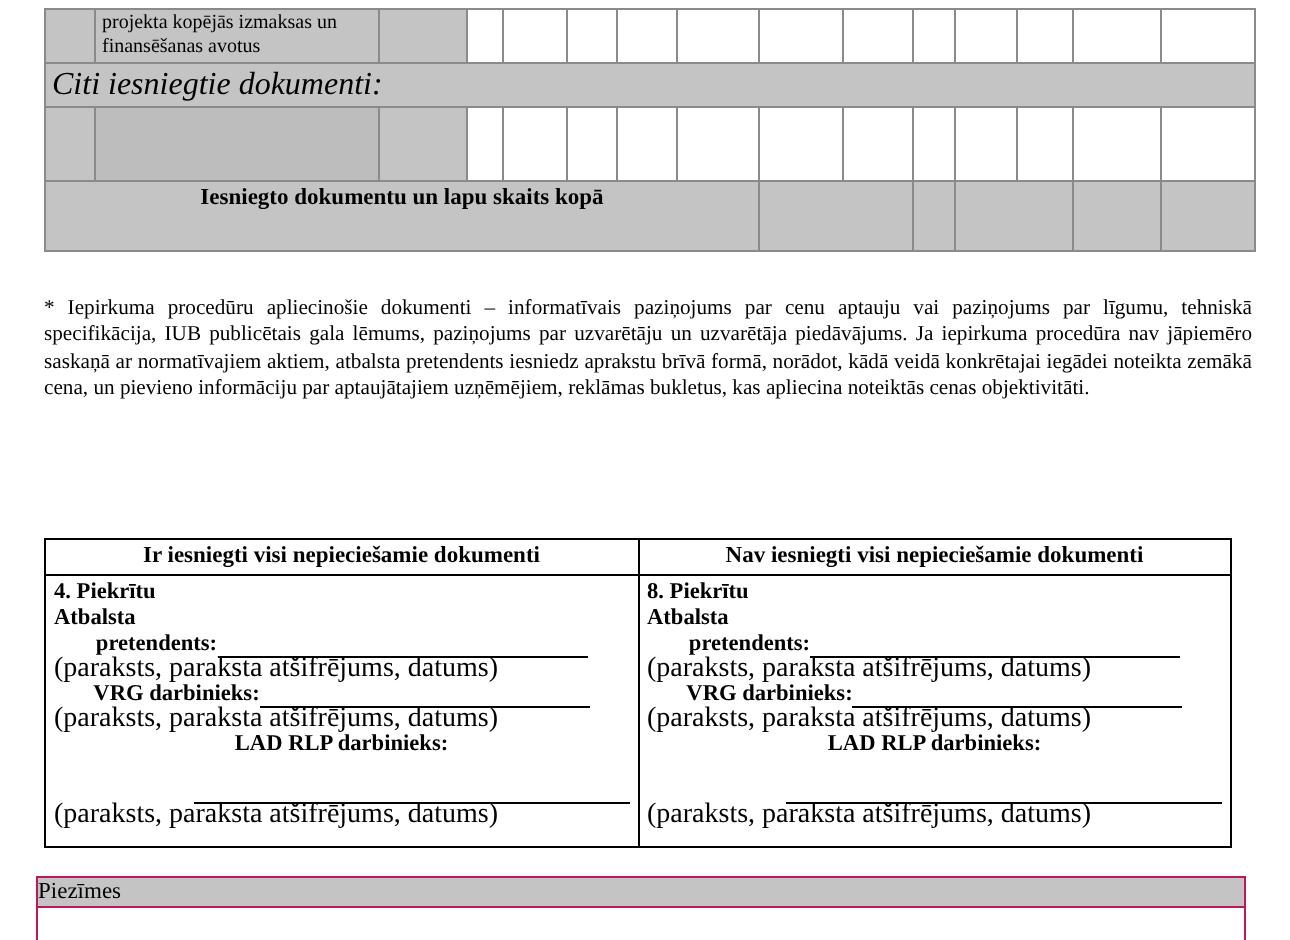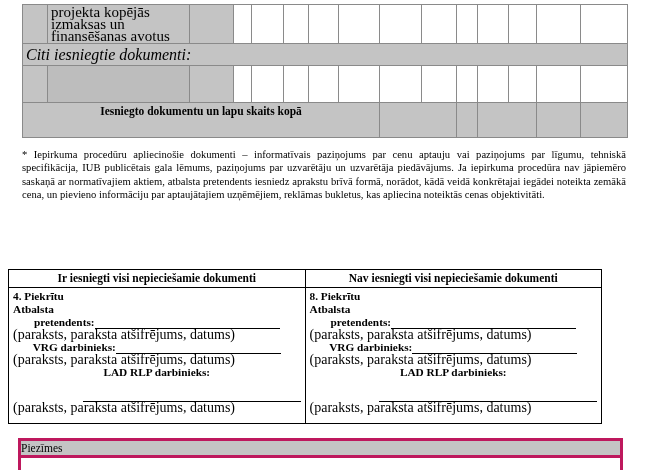--- a/index.html
+++ b/index.html
@@ -38,21 +38,21 @@
     font-size: 10.5px;
     line-height: 11.5px;
     vertical-align: top;
   }
   .g { background: #c4c4c4; }
   .g2 { background: #bdbdbd; }
   .w { background: #ffffff; }
 
   .cell-txt {
     padding: 1px 2px 1px 3px;
-    font-size: 15px;
+    font-size: 10px;
     line-height: 12px;
   }
   .citi-row td {
     height: 21px;
     vertical-align: middle;
   }
   .citi-txt {
     font-style: italic;
     font-size: 16px;
     padding-left: 3px;
@@ -84,21 +84,21 @@
     width: 604px;
     font-style: italic;
     font-size: 10.6px;
     line-height: 13.2px;
     text-align: justify;
   }
 
   
   .sig-table {
     position: absolute;
-    left: 8px;
+    left: 22px;
     top: 269px;
     width: 594px;
     border-collapse: collapse;
     table-layout: fixed;
   }
   .sig-table td, .sig-table th {
     border: 1px solid #000000;
     padding: 0;
     vertical-align: top;
   }
@@ -144,21 +144,21 @@
   
   .notes-table {
     position: absolute;
     left: 18px;
     top: 438px;
     width: 605px;
     border-collapse: collapse;
     table-layout: fixed;
   }
   .notes-table td {
-    border: 3px solid #be185d;
+    border: 1px solid #be185d;
     padding: 0;
   }
   .notes-head {
     background: #c4c4c4;
     font-size: 11.5px;
     padding: 2px 0 2px 5px;
     line-height: 14px;
   }
   .notes-body { background: #ffffff; height: 16px; }
 </style>

